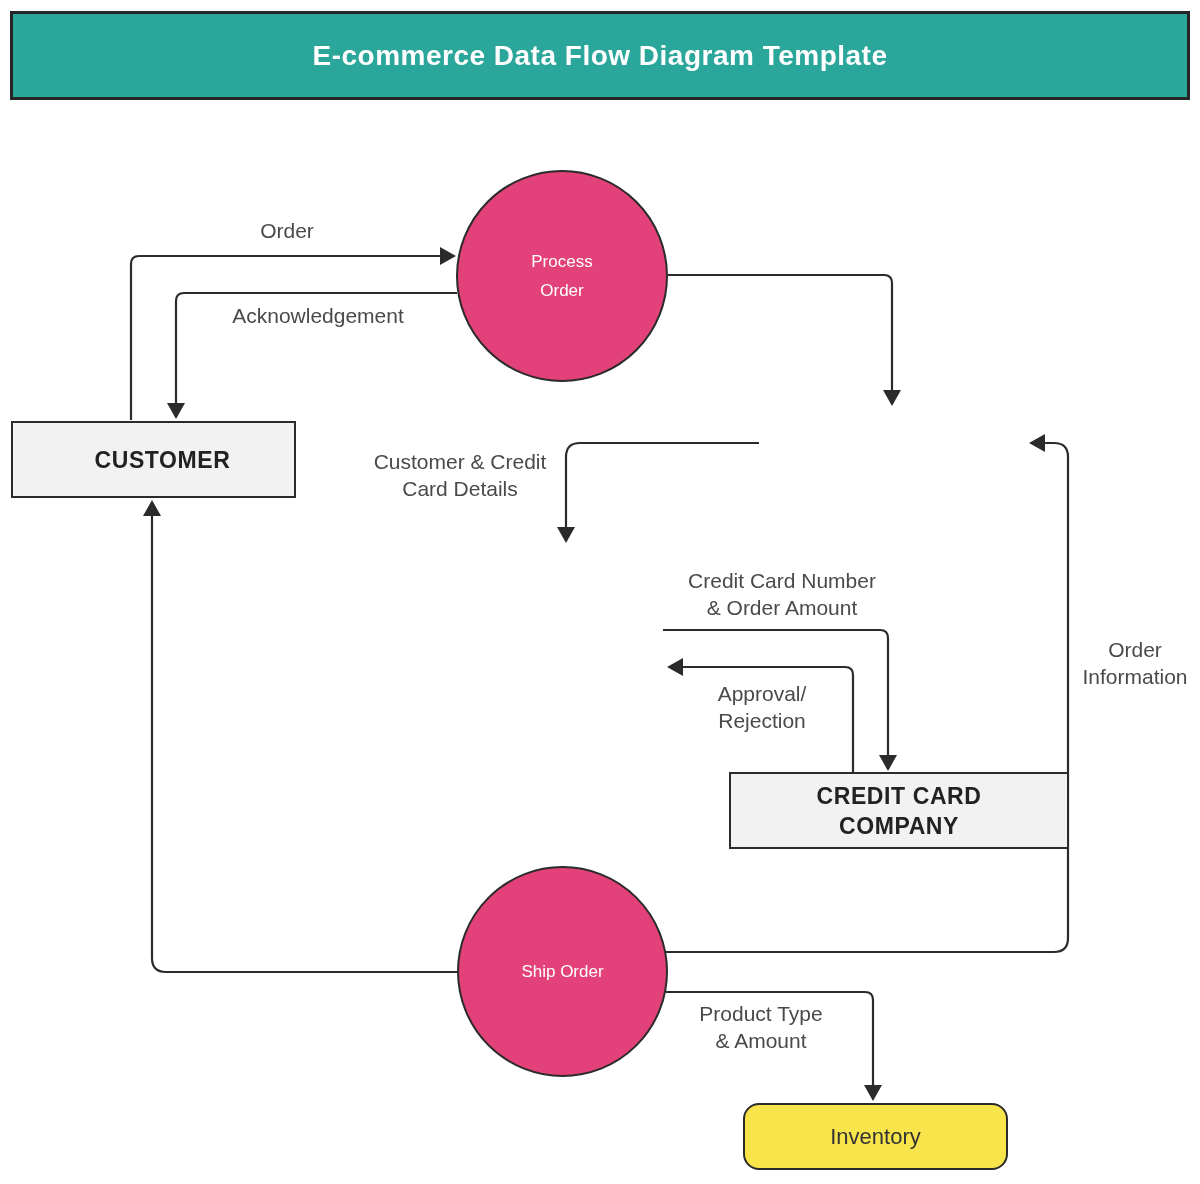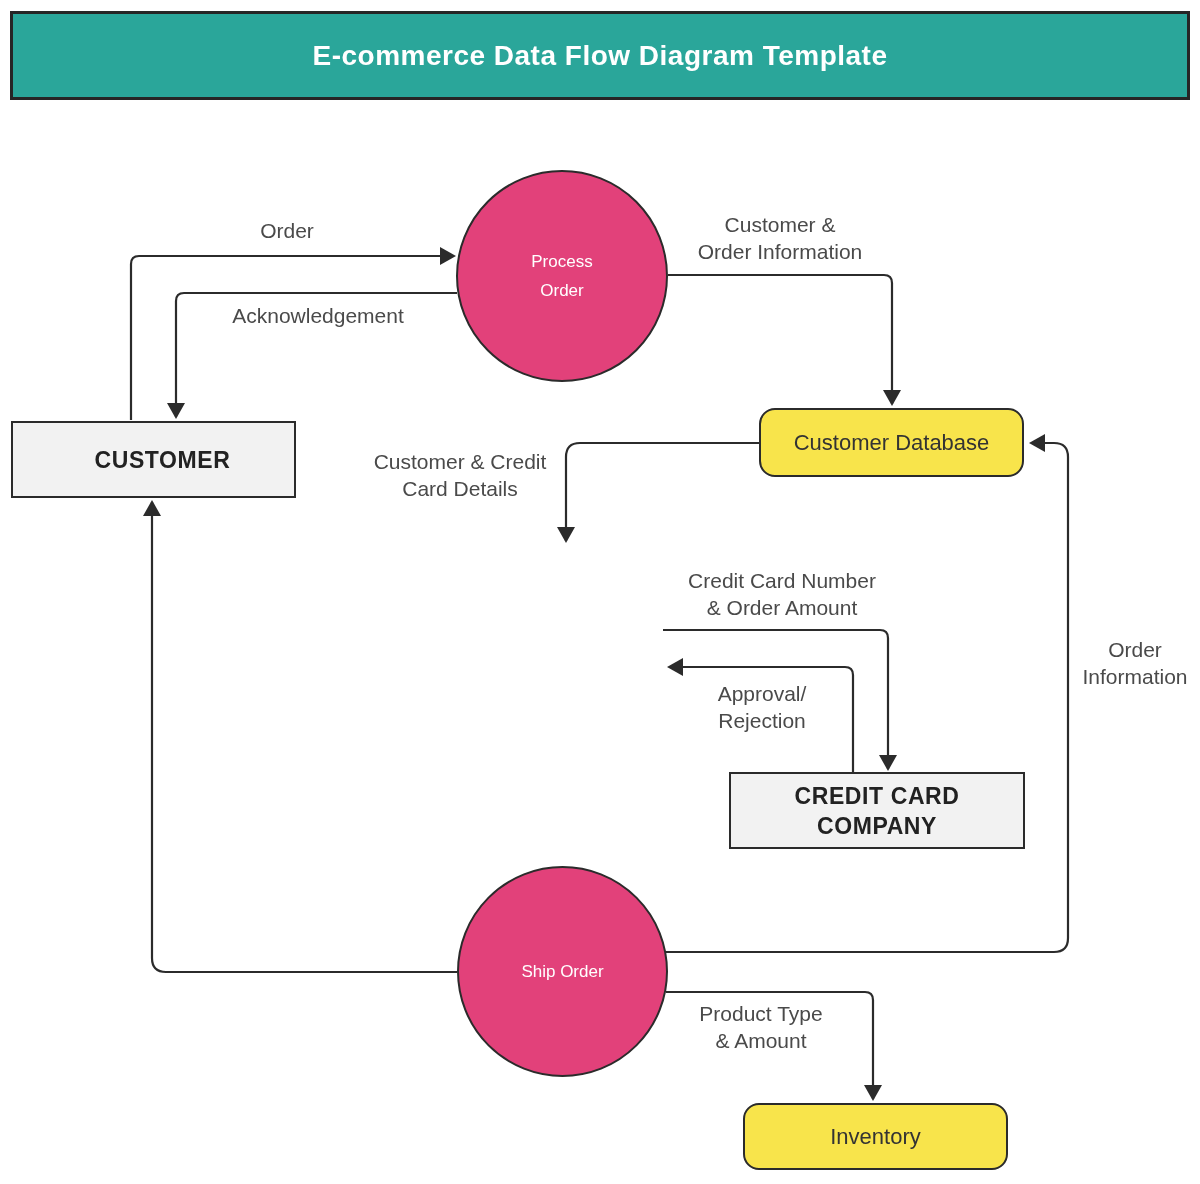--- a/index.html
+++ b/index.html
@@ -117,37 +117,32 @@
   <div class="node process" style="left:456px; top:170px; width:212px; height:212px;">
     <span>Process
 Order</span>
   </div>
 
 
   <div class="node process" style="left:457px; top:866px; width:211px; height:211px;">
     <span>Ship Order</span>
   </div>
 
-  <div class="node store" style="left:759px; top:408px; width:265px; height:69px;">
-    <span>Customer Database</span>
-  </div>
 
-  <div class="node entity" style="left:729px; top:772px; width:296px; height:77px;">
+  <div class="node entity" style="left:729px; top:772px; width:340px; height:77px;">
     <span>CREDIT CARD
 COMPANY</span>
   </div>
 
   <div class="node store" style="left:743px; top:1103px; width:265px; height:67px;">
     <span>Inventory</span>
   </div>
 
   <div class="edge-label" style="left:287px; top:230px;">Order</div>
   <div class="edge-label" style="left:318px; top:315px;">Acknowledgement</div>
-  <div class="edge-label" style="left:780px; top:238px;">Customer &amp;
-Order Information</div>
   <div class="edge-label" style="left:460px; top:475px;">Customer &amp; Credit
 Card Details</div>
   <div class="edge-label" style="left:782px; top:594px;">Credit Card Number
 &amp; Order Amount</div>
   <div class="edge-label" style="left:762px; top:707px;">Approval/
 Rejection</div>
   <div class="edge-label" style="left:1135px; top:663px;">Order
 Information</div>
   <div class="edge-label" style="left:761px; top:1027px;">Product Type
 &amp; Amount</div>

